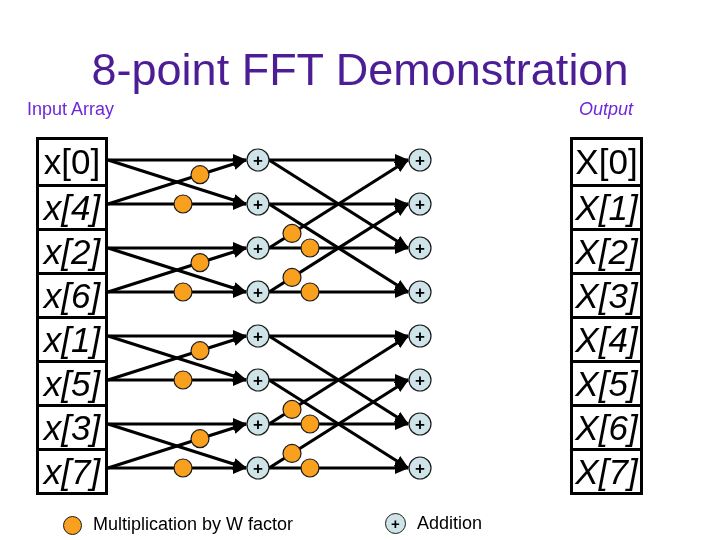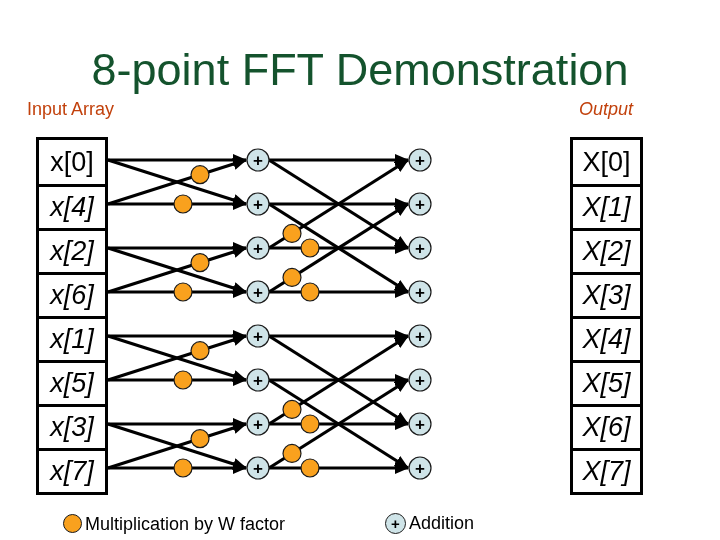--- a/index.html
+++ b/index.html
@@ -2,39 +2,39 @@
 <html><head>
 <meta charset="utf-8">
 <style>
   html,body{margin:0;padding:0;background:#ffffff;}
   .slide{
     position:relative;width:720px;height:540px;background:#ffffff;overflow:hidden;
     font-family:"Liberation Sans","DejaVu Sans",sans-serif;color:#000;
   }
   .title{
     position:absolute;top:46px;left:0;width:720px;text-align:center;
-    font-size:45px;line-height:48px;font-weight:400;color:#14532d;white-space:nowrap;
+    font-size:45px;line-height:48px;font-weight:400;color:#4c1d95;white-space:nowrap;
   }
-  .col-label{position:absolute;top:99px;font-size:18px;line-height:20px;color:#c2410c;}
+  .col-label{position:absolute;top:99px;font-size:18px;line-height:20px;color:#6d28d9;}
   .col-label.input{left:27px;}
   .col-label.output{left:579px;font-style:italic;}
   .array-col{
     position:absolute;top:137px;width:72px;box-sizing:border-box;
     border:3px solid #000;background:#fff;
   }
   .array-col.input{left:36px;}
   .array-col.output{left:570px;width:73px;}
   .cell{
     height:44px;box-sizing:border-box;display:flex;align-items:center;justify-content:center;
-    font-size:27px;color:#000;background:#fff;
+    font-size:35px;color:#000;background:#fff;
   }
   .cell + .cell{border-top:3px solid #000;font-style:italic;}
   svg.wires{position:absolute;left:0;top:0;width:720px;height:540px;}
   .legend{position:absolute;left:0;top:505px;width:720px;height:35px;font-size:18px;}
-  .legend-item{position:absolute;display:flex;align-items:flex-start;}
+  .legend-item{position:absolute;display:flex;align-items:flex-end;gap:8px;}
   .legend-dot{
     width:19px;height:19px;border-radius:50%;
     border:1px solid #1a1a1a;box-sizing:border-box;
   }
   .legend-adder{
     width:21px;height:21px;border-radius:50%;
     border:1px solid #1a1a1a;box-sizing:border-box;
     display:flex;align-items:center;justify-content:center;
     font-size:15px;font-weight:700;color:#000;
   }

